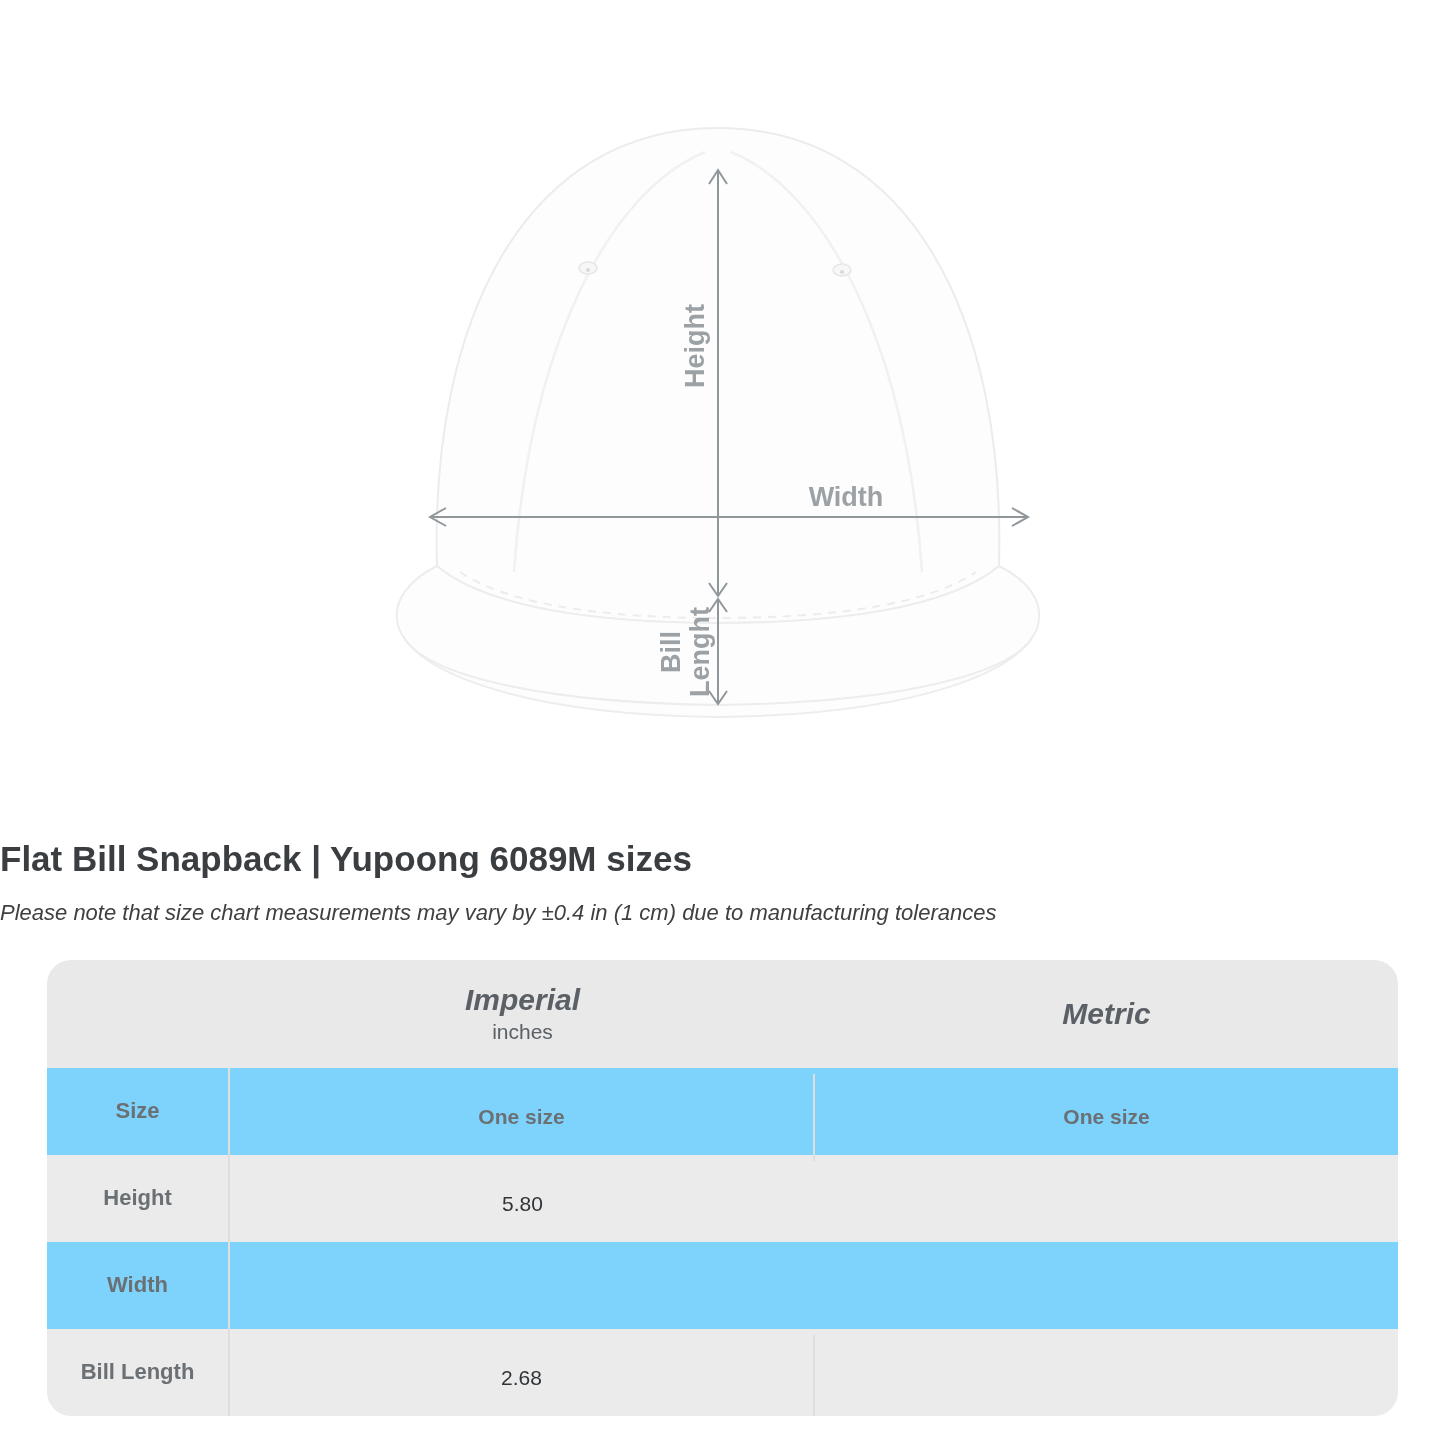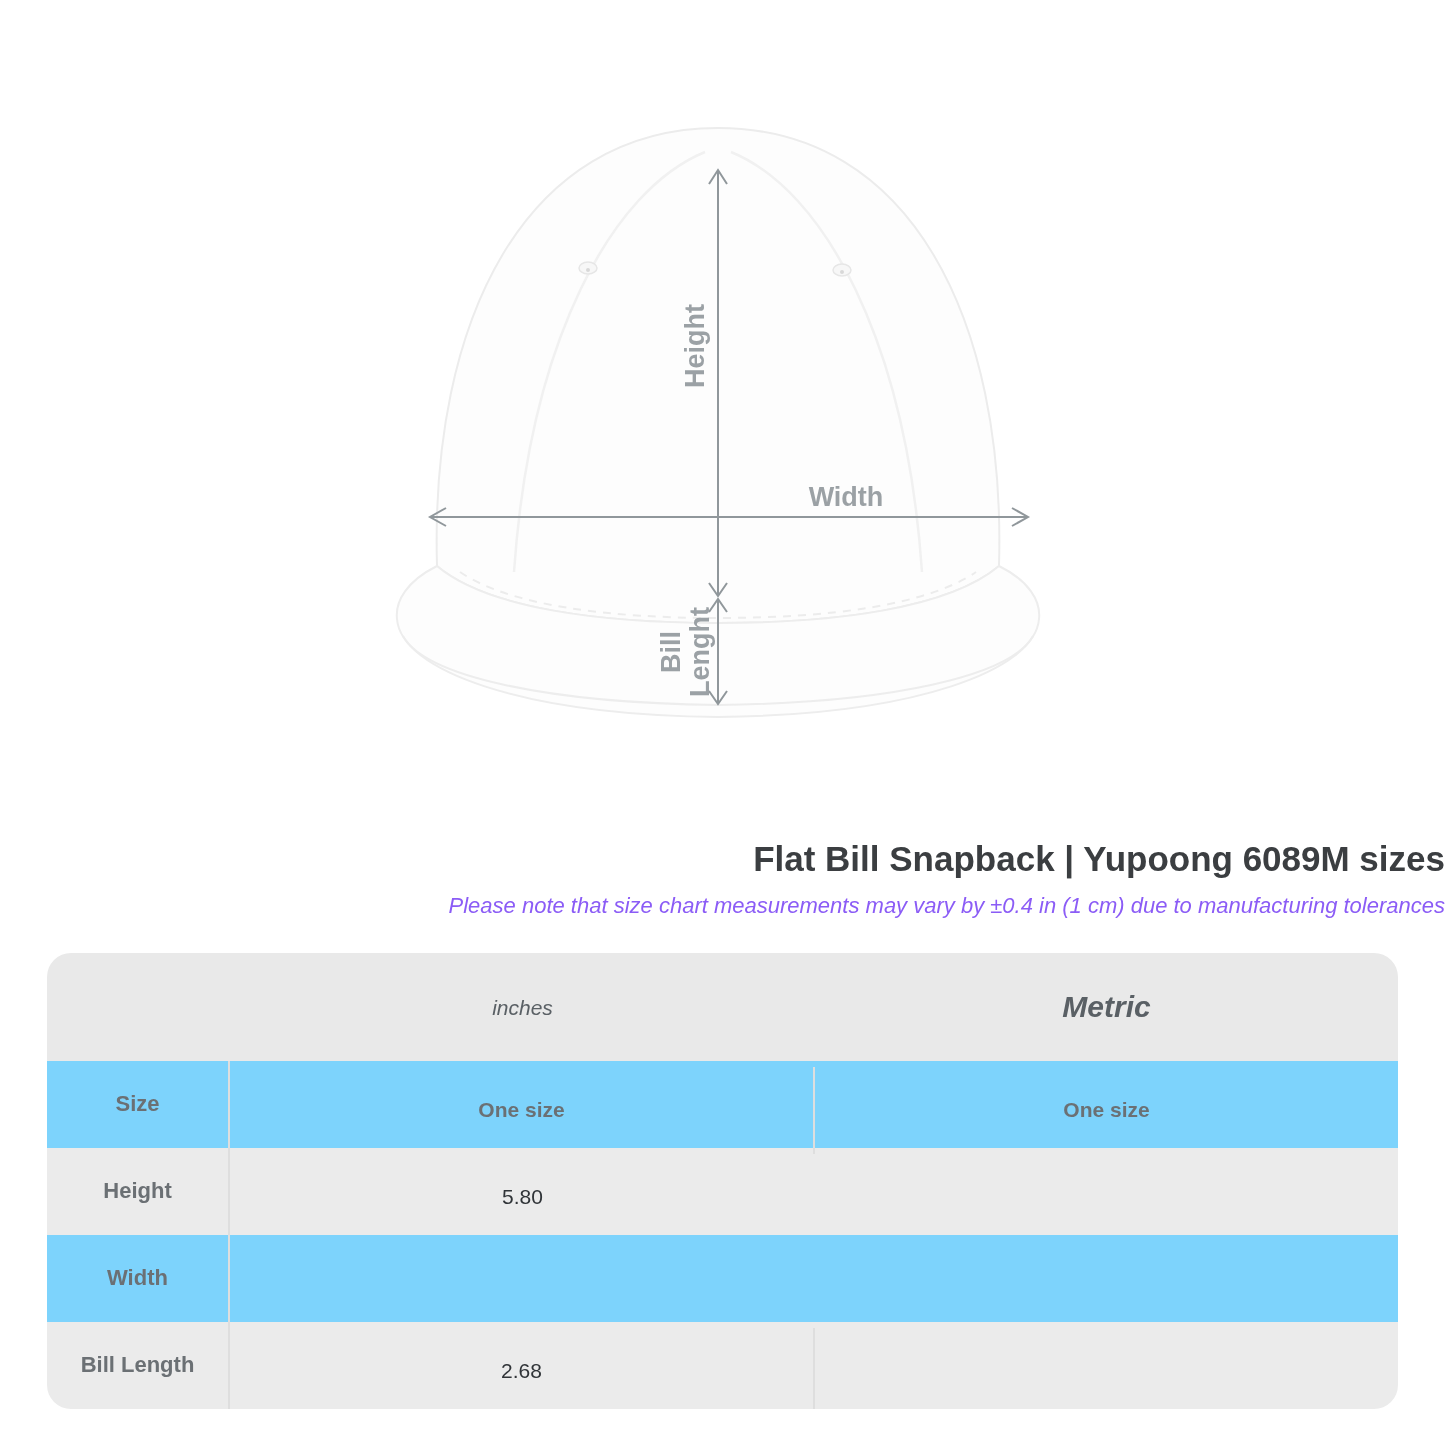--- a/index.html
+++ b/index.html
@@ -16,34 +16,34 @@
     overflow: hidden;
   }
   .hat-figure {
     width: 1445px;
     height: 800px;
   }
   .hat-figure svg { display: block; }
 
   .title-block {
     padding-top: 40px;
-    text-align: right;
+    text-align: left;
   }
   .page-title {
     margin: 0;
     font-size: 35px;
     font-weight: bold;
     color: #3b3e41;
     line-height: 1.1;
   }
   .subtitle {
-    margin: 14px 0 0 0;
+    margin: 21px 0 0 0;
     font-size: 22px;
     font-style: italic;
-    color: #8b5cf6;
+    color: #404040;
     line-height: 1.2;
   }
 
   .size-table {
     width: 1351px;
     margin: 34px auto 0 auto;
   }
   .thead {
     display: grid;
     grid-template-columns: 183px 585px 583px;
@@ -57,21 +57,20 @@
     color: #5a6065;
   }
   .unit-name {
     font-size: 30px;
     font-weight: bold;
     font-style: italic;
   }
   .unit-sub {
     margin-top: 3px;
     font-size: 21px;
-    font-style: italic;
   }
   .trow {
     display: grid;
     grid-template-columns: 183px 585px 583px;
     height: 87px;
     align-items: center;
     background: #7dd3fc;
   }
   .trow.alt { background: #ebebeb; }
   .trow.last { border-radius: 0 0 24px 24px; overflow: hidden; }
@@ -157,20 +156,21 @@
 
   <div class="title-block">
     <h1 class="page-title">Flat Bill Snapback | Yupoong 6089M sizes</h1>
     <p class="subtitle">Please note that size chart measurements may vary by ±0.4 in (1 cm) due to manufacturing tolerances</p>
   </div>
 
   <div class="size-table">
     <div class="thead">
       <div class="cell"></div>
       <div class="unit-head">
+        <div class="unit-name">Imperial</div>
         <div class="unit-sub">inches</div>
       </div>
       <div class="unit-head">
         <div class="unit-name">Metric</div>
       </div>
     </div>
 
     <div class="trow">
       <div class="cell sep row-label">Size</div>
       <div class="cell sep value strong">One size</div>

